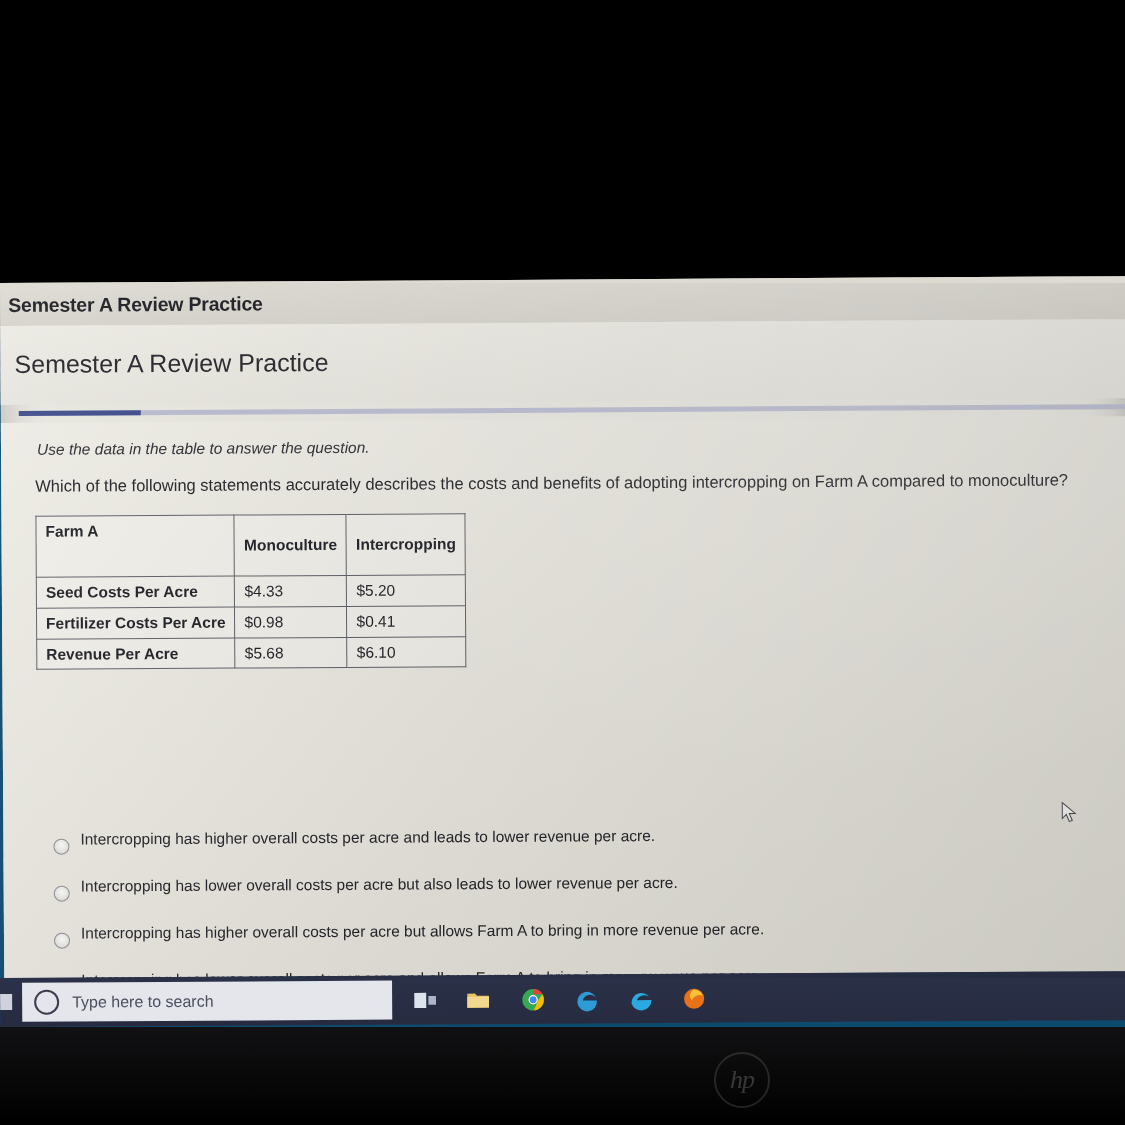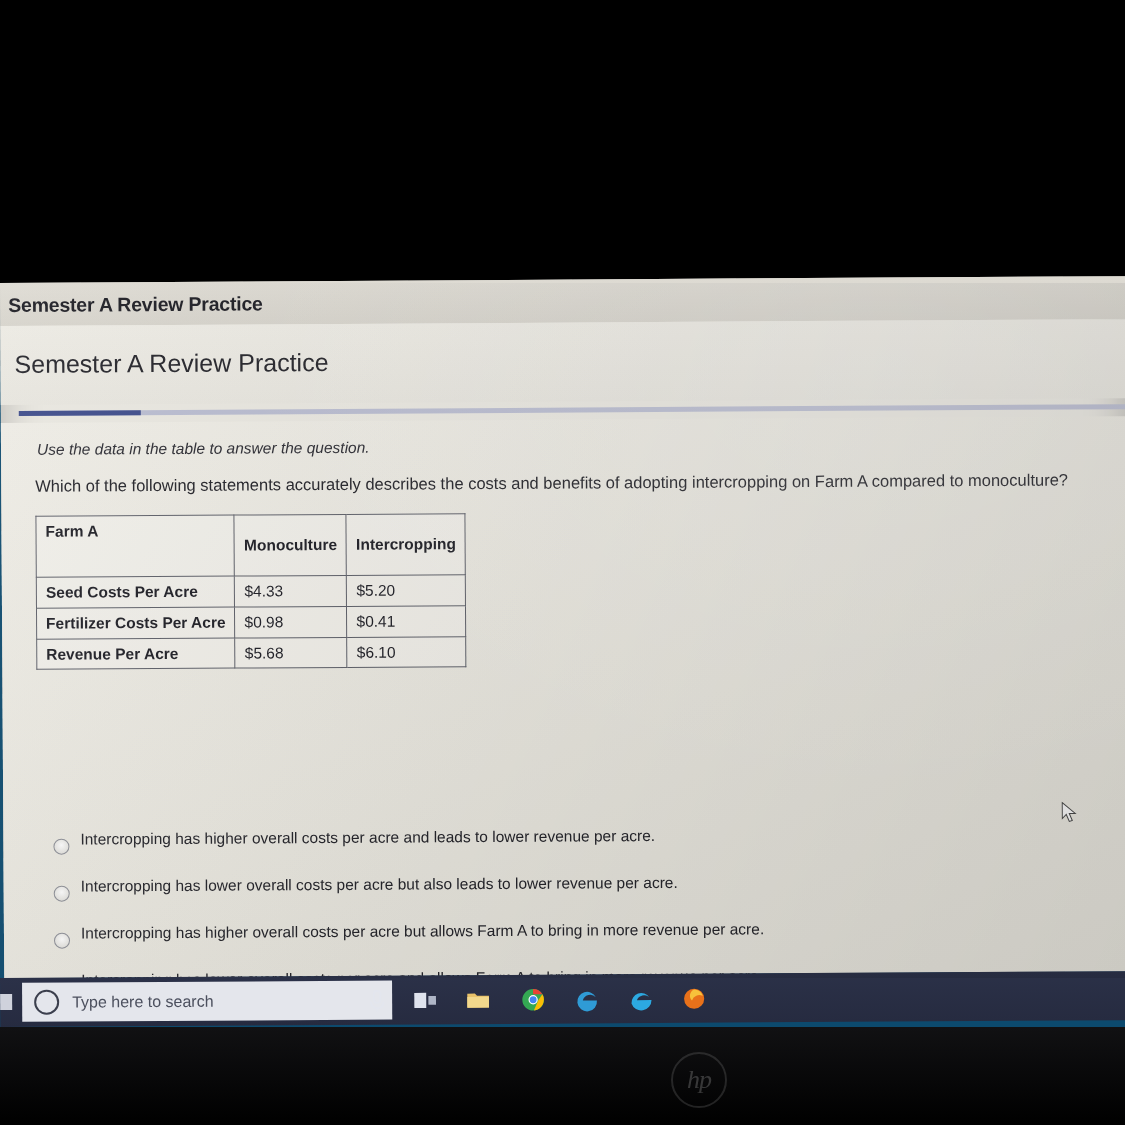--- a/index.html
+++ b/index.html
@@ -260,21 +260,21 @@
   .tb-icon {
     position: absolute;
     top: 12px;
     width: 26px;
     height: 26px;
   }
 
   
   .hp-logo {
     position: absolute;
-    left: 671px;
+    left: 714px;
     top: 1012px;
     width: 52px;
     height: 52px;
     border-radius: 50%;
     border: 2px solid rgba(150,150,150,0.22);
     color: rgba(170,170,170,0.30);
     font-size: 26px;
     font-style: italic;
     font-family: "Liberation Serif", serif;
     display: flex;

